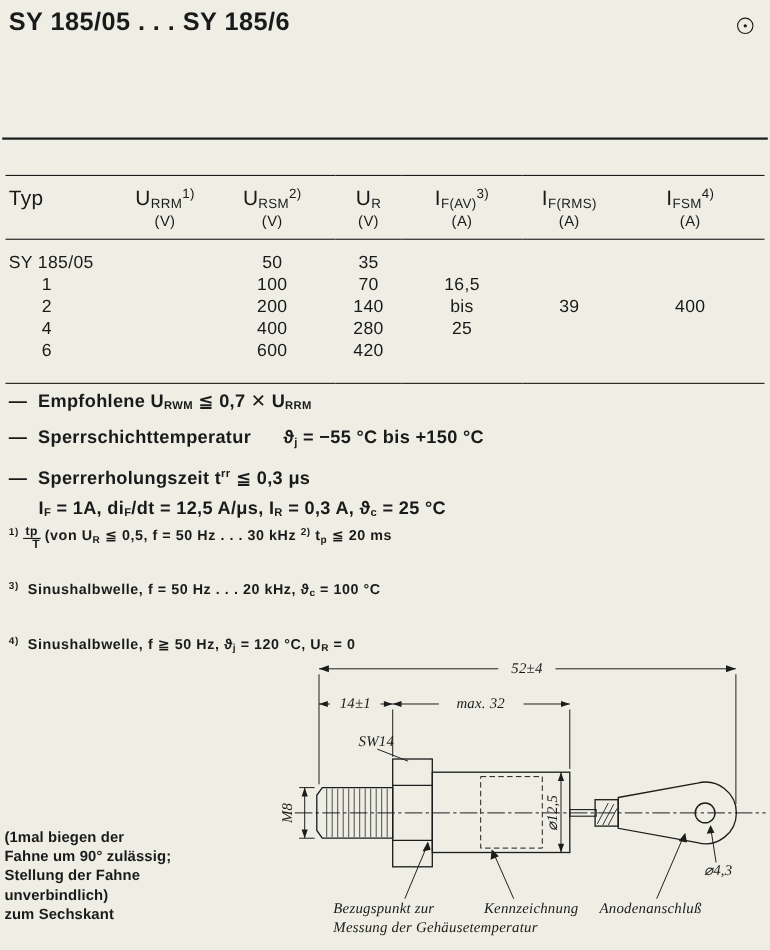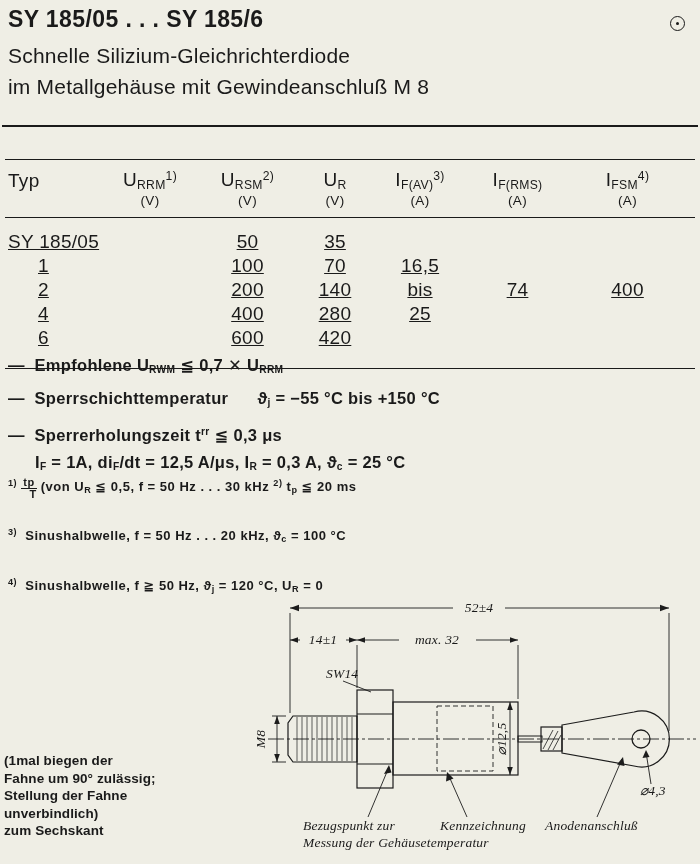--- a/index.html
+++ b/index.html
@@ -18,21 +18,21 @@
     border:1.6px solid #1a1a1a; border-radius:50%;
     display:flex; align-items:center; justify-content:center;
   }
   .corner-icon .dot { width:3.5px; height:3.5px; background:#1a1a1a; border-radius:50%; }
   .rule { position:absolute; top:125px; left:2px; right:2px; height:2.2px; background:#1a1a1a; }
 
   
   .ratings { position:absolute; top:159px; left:5px; width:690px; border-collapse:collapse; border-top:1.6px solid #1a1a1a; }
   .ratings th { font-weight:400; font-size:19px; text-align:center; padding:9px 0 0; vertical-align:bottom; letter-spacing:0.3px; }
   .ratings .unit-row th { padding:1px 0 9px; font-size:13.5px; border-bottom:1.6px solid #1a1a1a; }
-  .ratings td { font-size:19px; text-align:center; padding:1px 0; letter-spacing:0.3px;text-decoration:underline; }
+  .ratings td { font-size:16px; text-align:center; padding:1px 0; letter-spacing:0.3px; }
   .ratings tbody tr:first-child td { padding-top:13px; }
   .ratings tbody tr:last-child td { padding-bottom:19px; border-bottom:1.6px solid #1a1a1a; }
   .ratings .c-typ { text-align:left; padding-left:3px; }
   .ratings td.typ-sub { padding-left:33px; }
   .ratings sub { font-size:64%; vertical-align:-0.25em; }
   .ratings sup { font-size:64%; vertical-align:0.5em; }
 
   
   .notes { position:absolute; top:351px; left:8px; font-size:16.5px; font-weight:700; letter-spacing:0.3px; }
   .note { line-height:28px; white-space:pre; }
@@ -64,24 +64,20 @@
 <body>
 
 <div class="page">
 
   <h1 class="title">SY 185/05 . . . SY 185/6</h1>
 
   <span class="corner-icon">
       <span class="dot"></span>
     </span>
 
-  <div class="subtitle">
-    <div>Schnelle Silizium-Gleichrichterdiode</div>
-    <div>im Metallgehäuse mit Gewindeanschluß M 8</div>
-  </div>
 
   <div class="rule"></div>
 
   <table class="ratings">
     <colgroup>
       <col style="width:105px">
         <col style="width:80px">
         <col style="width:115px">
         <col style="width:60px">
       <col style="width:110px">
@@ -126,21 +122,21 @@
         <td>16,5</td>
         <td></td>
         <td></td>
       </tr>
       <tr>
         <td class="c-typ typ-sub">2</td>
         <td></td>
         <td>200</td>
         <td>140</td>
         <td>bis</td>
-        <td>74</td>
+        <td>39</td>
         <td>400</td>
       </tr>
       <tr>
         <td class="c-typ typ-sub">4</td>
         <td></td>
         <td>400</td>
         <td>280</td>
         <td>25</td>
         <td></td>
         <td></td>

